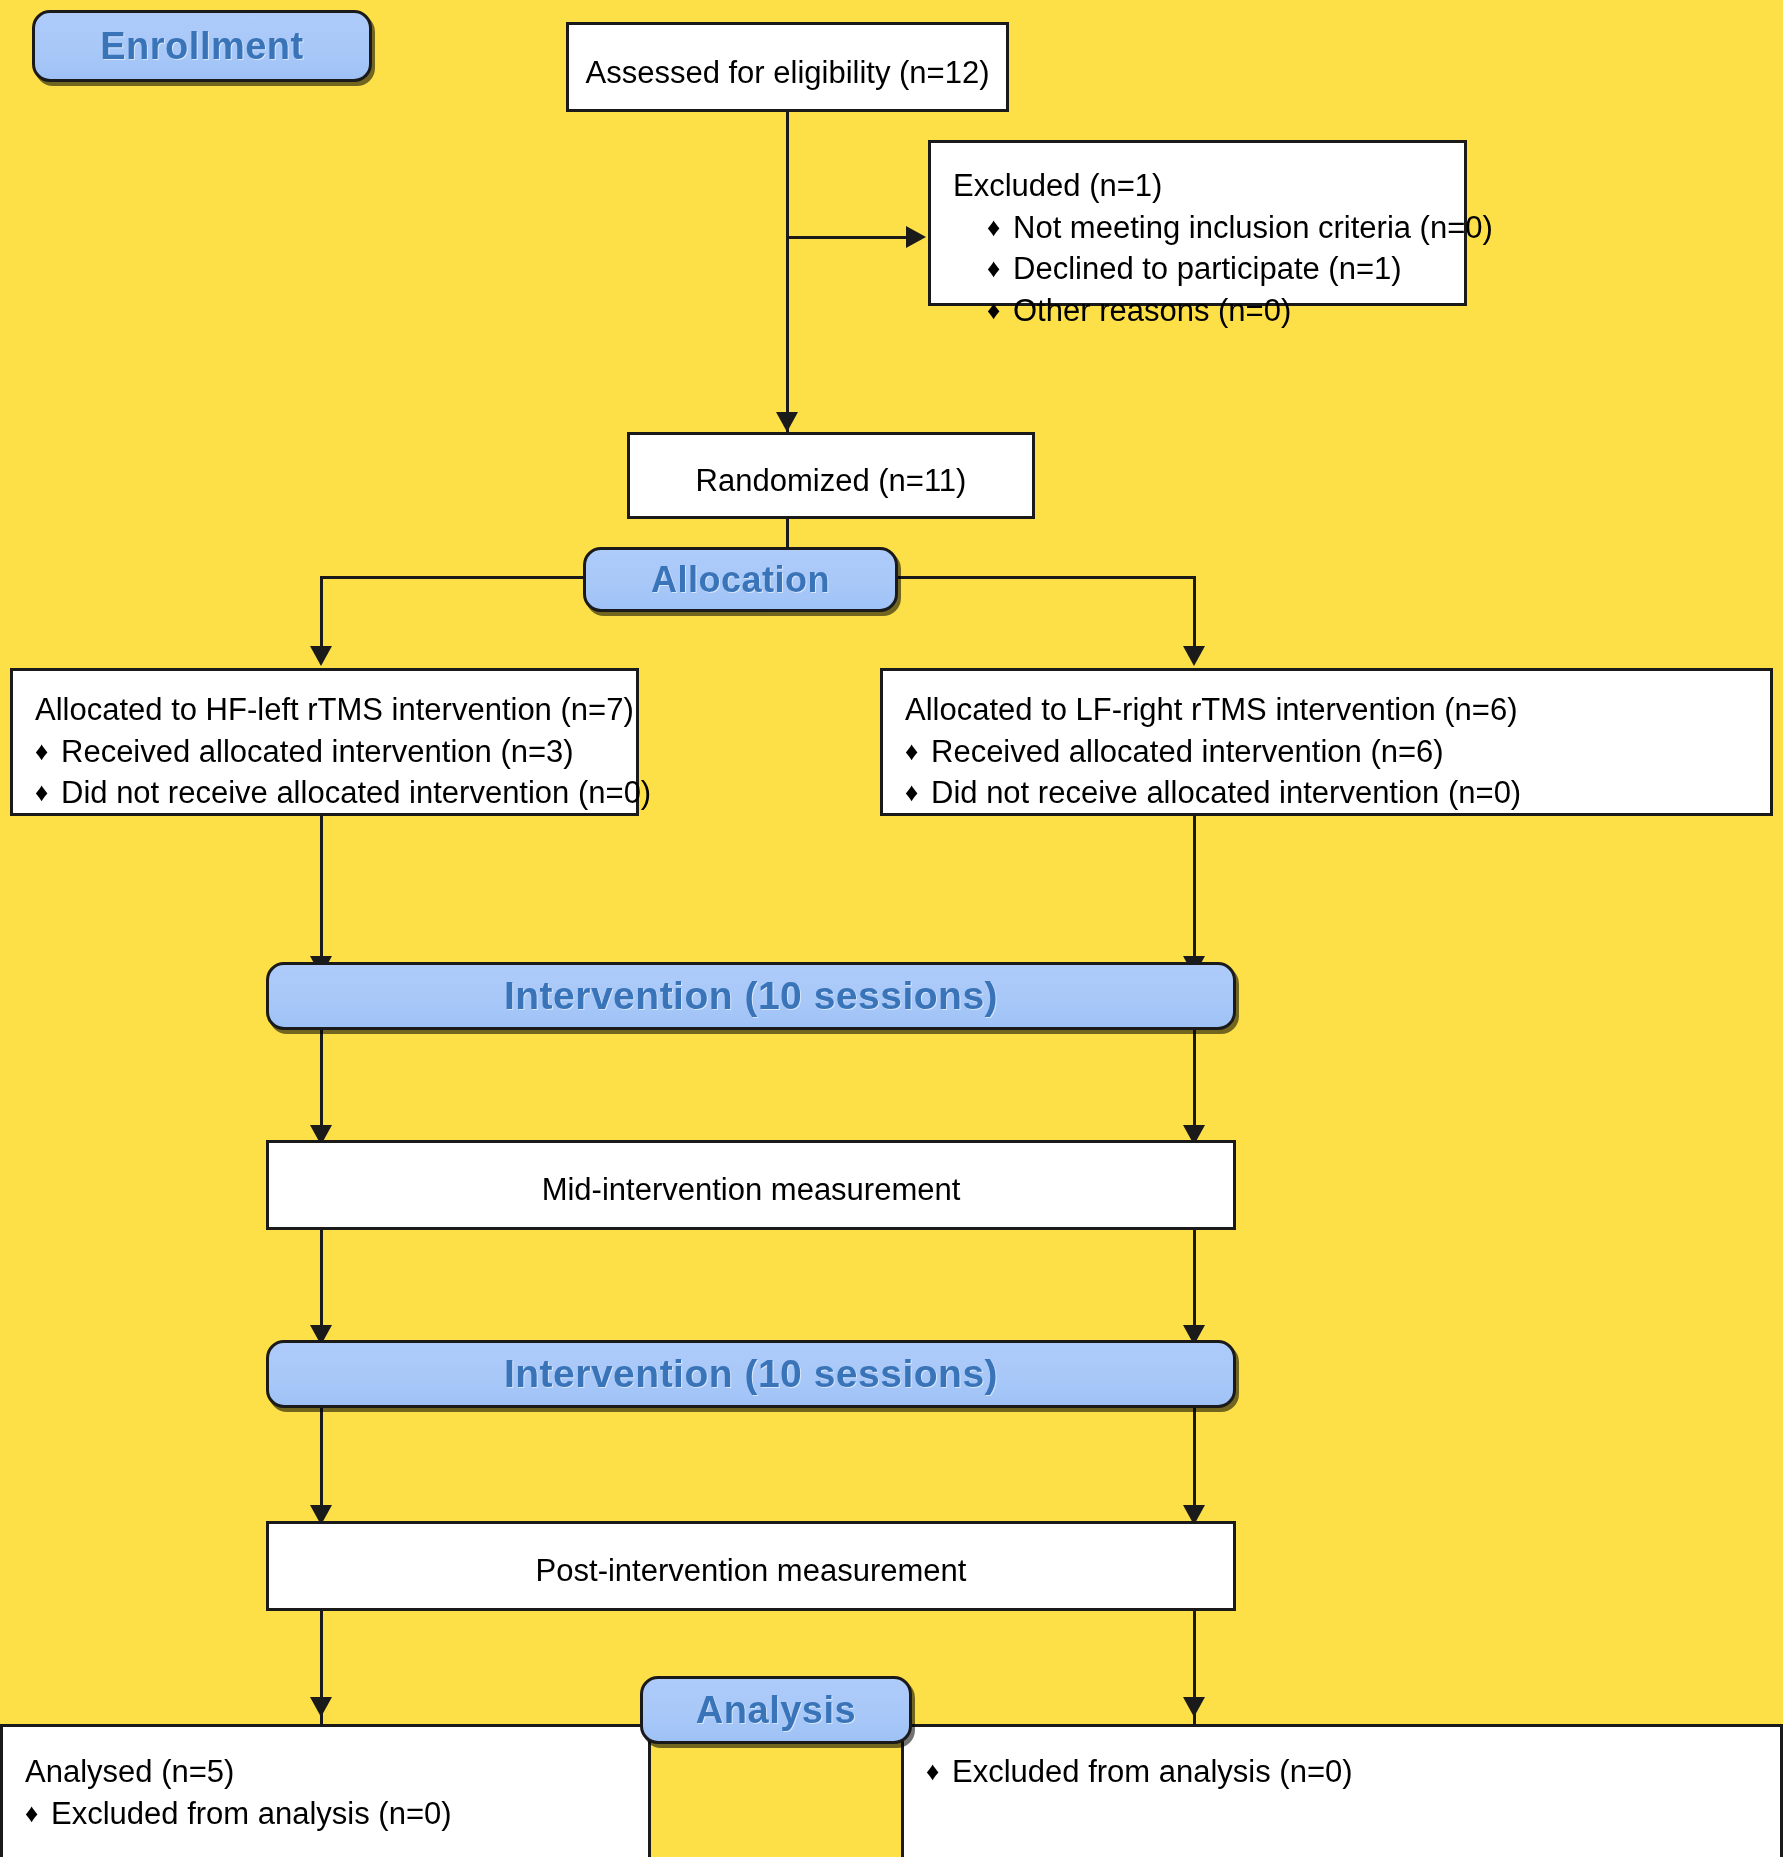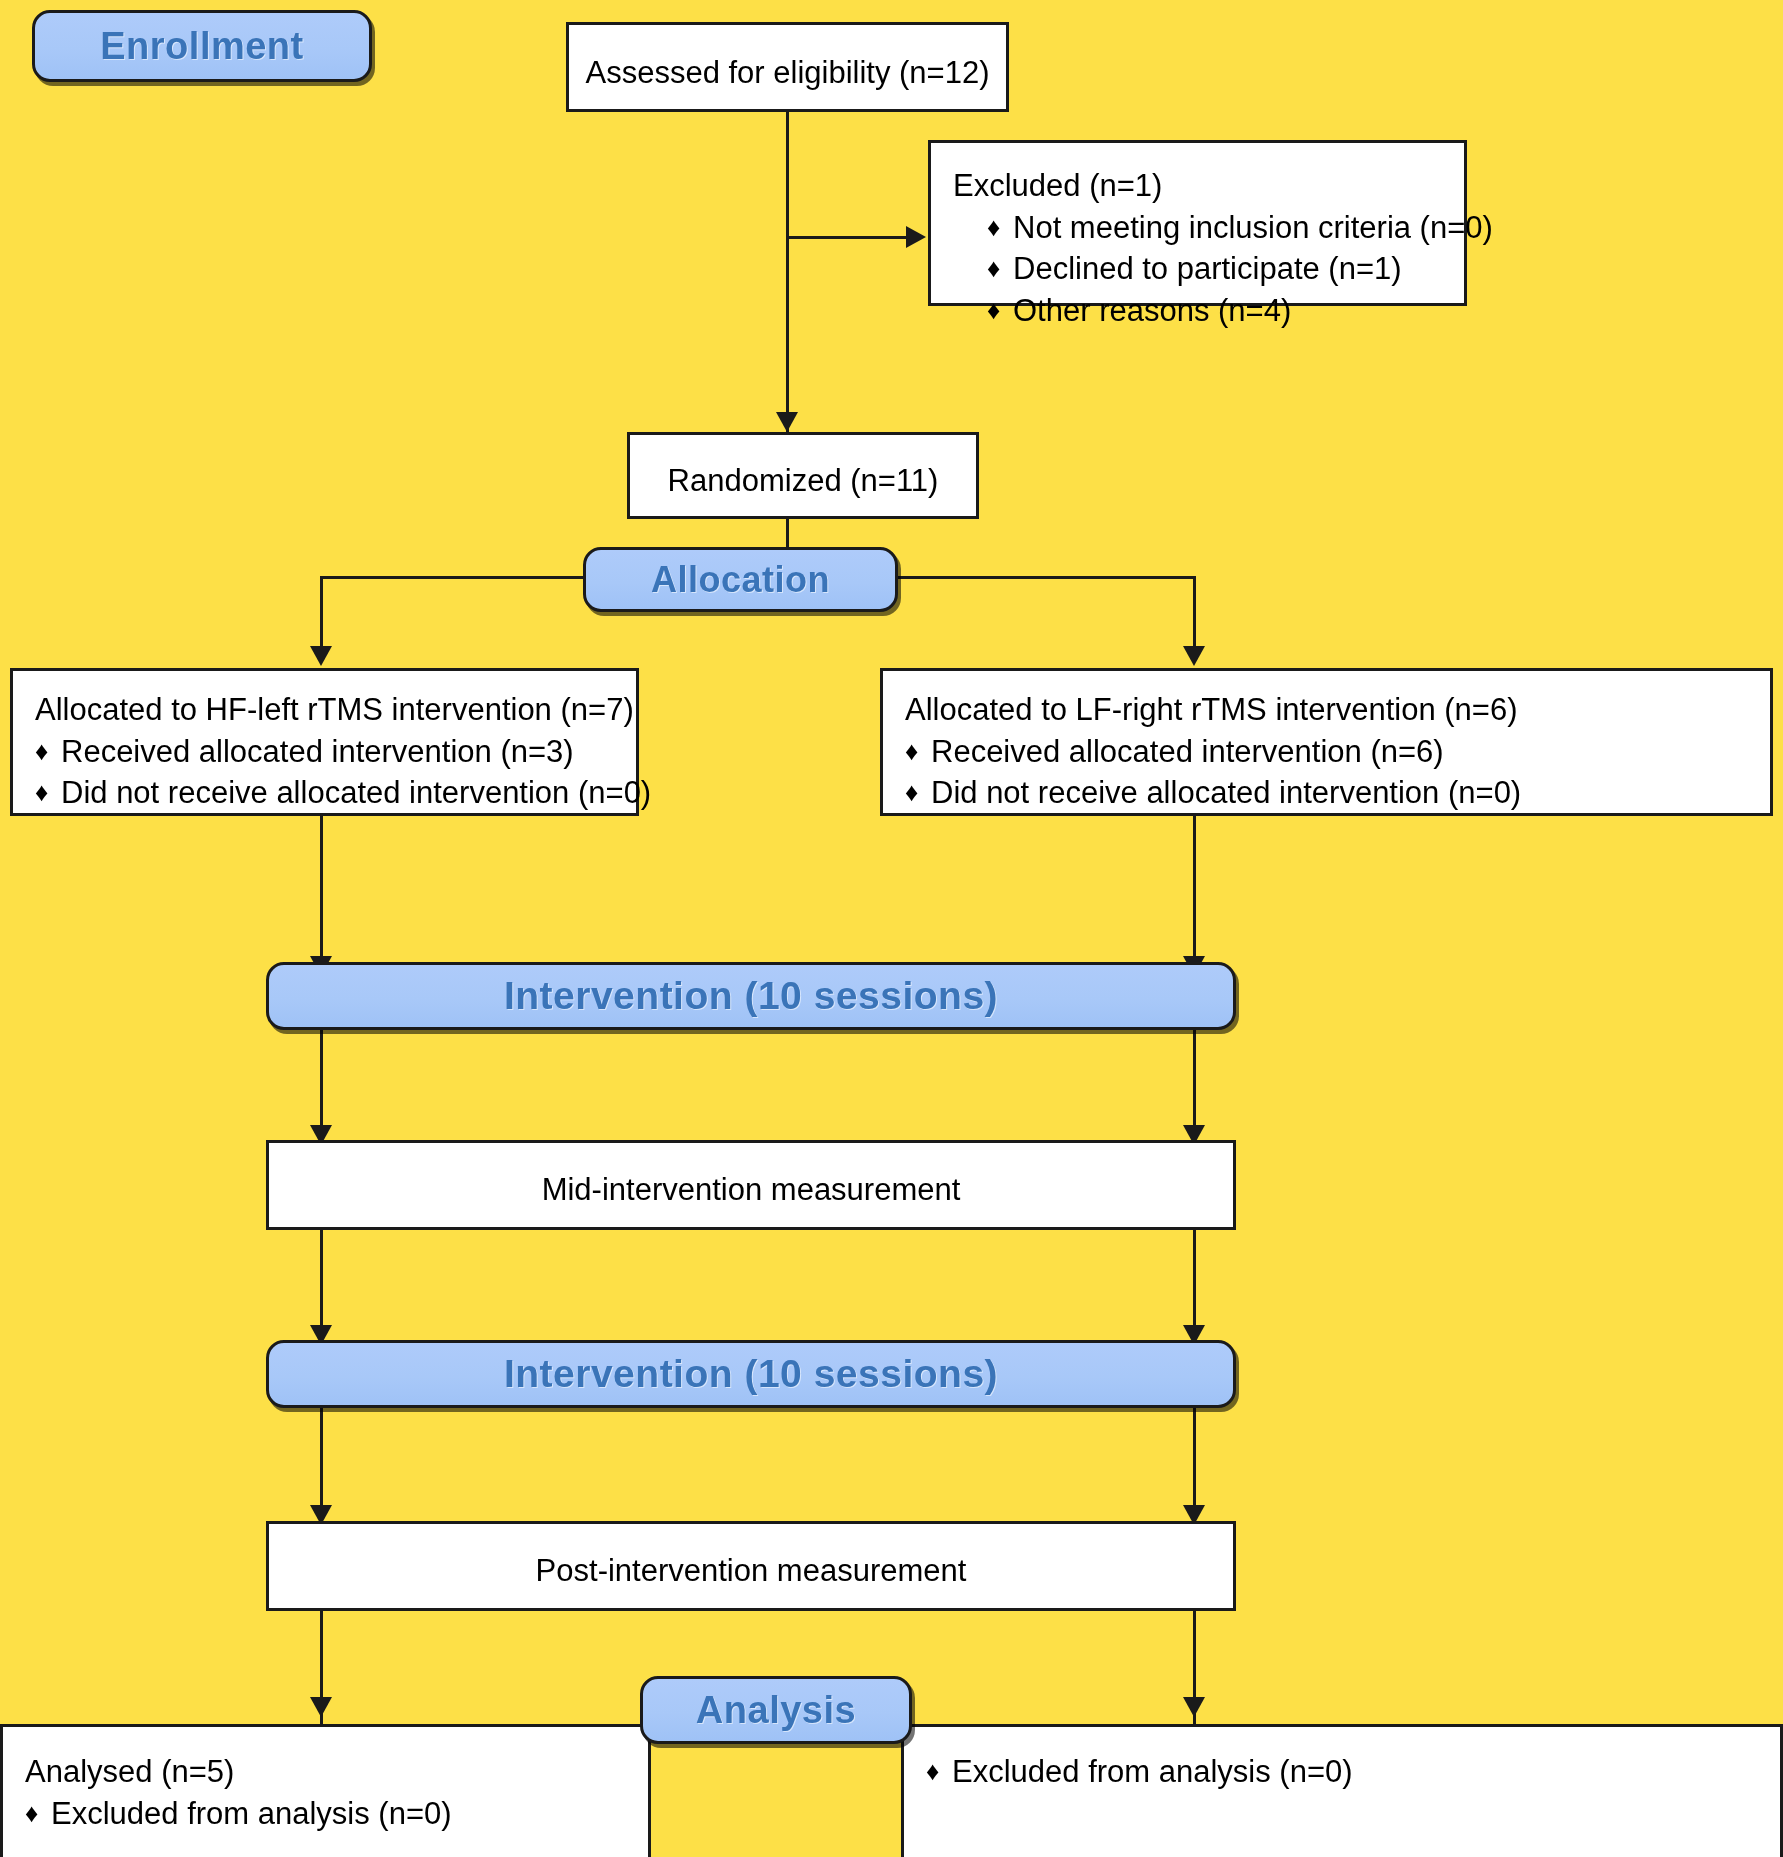--- a/index.html
+++ b/index.html
@@ -126,27 +126,27 @@
     <div class="blist" style="left:22px; top:22px;">
       <div class="bhead">Excluded (n=1)</div>
       <div class="indent">
         <span class="brow">
           <span class="dia">♦</span><span>Not meeting inclusion criteria (n=0)</span>
         </span>
         <span class="brow">
           <span class="dia">♦</span><span>Declined to participate (n=1)</span>
         </span>
         <span class="brow">
-          <span class="dia">♦</span><span>Other reasons (n=4)</span>
-        </span>
-      </div>
-    </div>
-  </div>
-
-  <div class="box" style="left:627px; top:432px; width:352px; height:87px;">
+          <span class="dia">♦</span><span>Other reasons (n=0)</span>
+        </span>
+      </div>
+    </div>
+  </div>
+
+  <div class="box" style="left:627px; top:432px; width:408px; height:87px;">
     <div class="box-text centered" style="top:26px; left:0;">Randomized (n=11)</div>
   </div>
 
   <div class="vline" style="left:786px; top:519px; height:60px;"></div>
   <div class="hline" style="left:320px; top:576px; width:876px;"></div>
   <div class="vline" style="left:320px; top:576px; height:75px;"></div>
   <div class="arrow-down" style="left:310px; top:646px;"></div>
   <div class="vline" style="left:1193px; top:576px; height:75px;"></div>
   <div class="arrow-down" style="left:1183px; top:646px;"></div>
 

